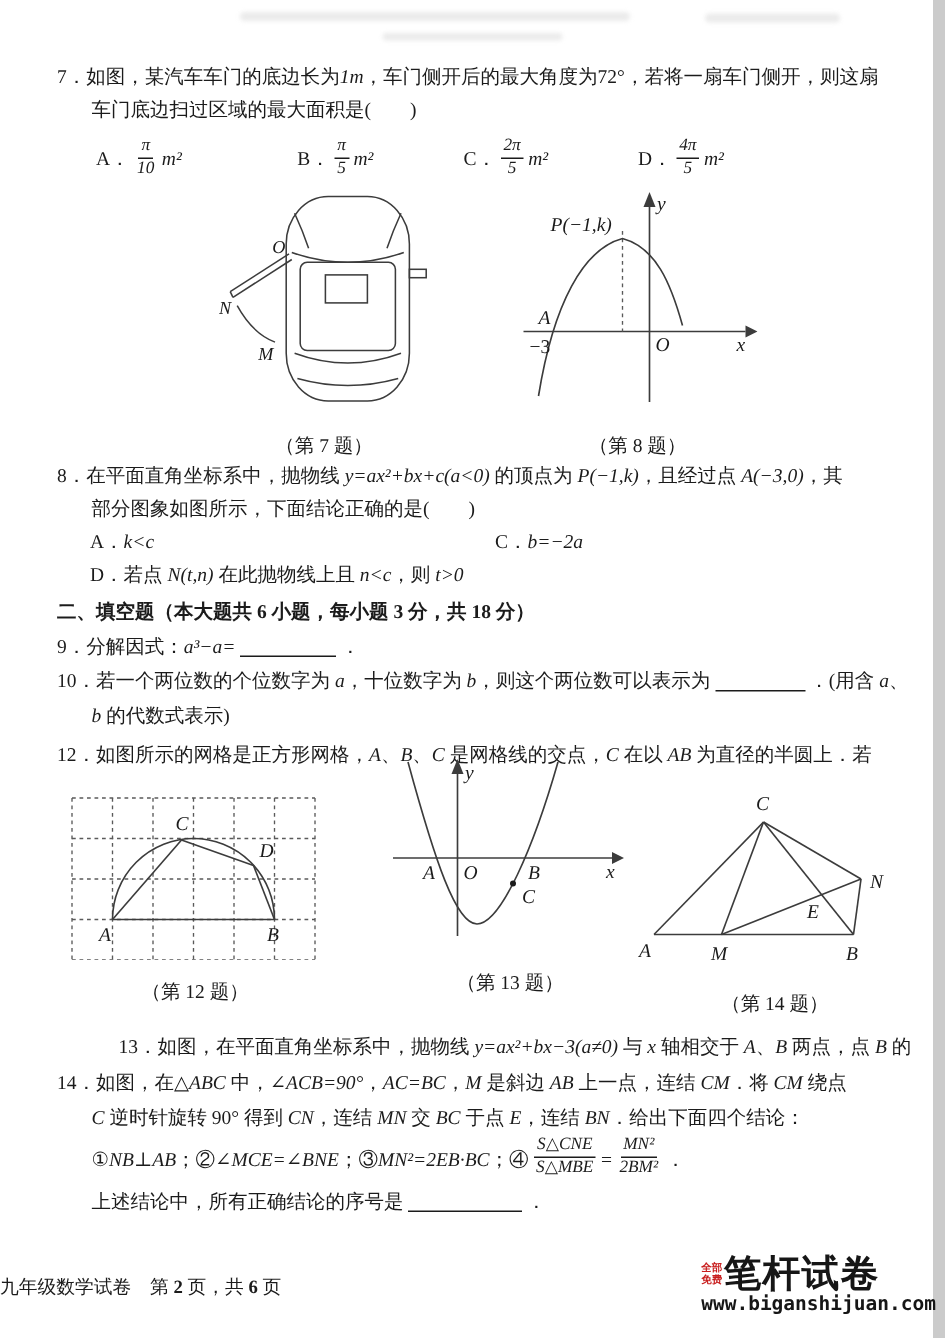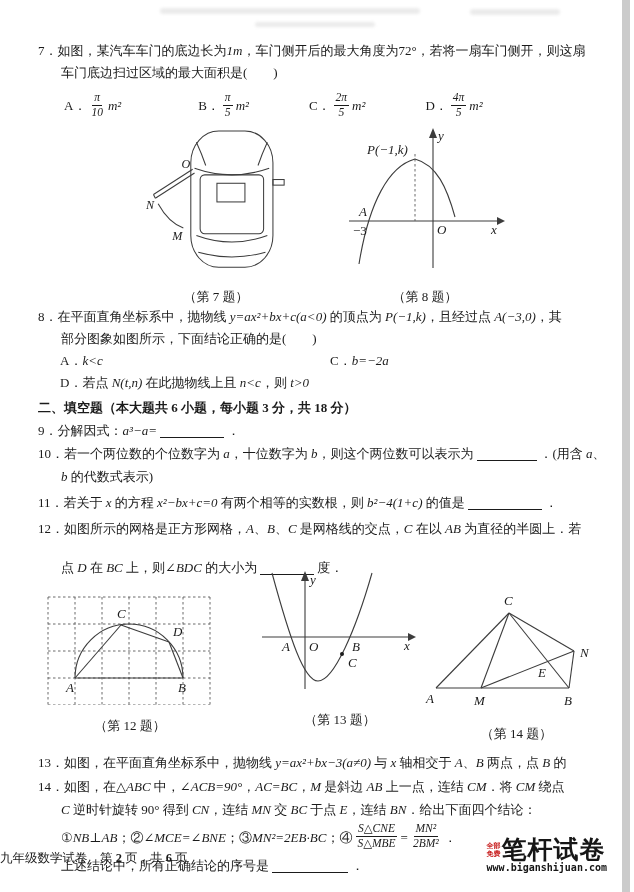--- a/index.html
+++ b/index.html
@@ -31,29 +31,29 @@
   .figcol{display:flex;flex-direction:column;align-items:center;}
   .fig-car{margin-left:108px;}
   .fig-par8{margin-left:59px;}
   .caption{font-size:13px;line-height:18px;white-space:nowrap;margin-top:12px;}
   .optgrid{display:grid;grid-template-columns:270px 1fr;padding-left:22px;}
   .optgrid .ln{line-height:22px;}
   .figrow2{display:flex;align-items:flex-start;margin-top:2px;}
   .f12{margin-left:2px;margin-top:12px;}
   .f13{margin-left:40px;margin-top:-12px;}
   .f14{margin-left:4px;margin-top:2px;}
-  .q13blk{margin-top:8px;}
+  .q13blk{margin-top:8px;margin-left:41px;}
   .q14l3{height:34px;display:flex;align-items:center;white-space:nowrap;}
   .footer{position:absolute;top:850px;left:0;width:567px;font-size:12.5px;white-space:nowrap;}
-  .wm{position:absolute;top:836px;right:27px;}
+  .wm{position:absolute;top:836px;right:10px;}
   .wm-top{display:flex;align-items:flex-end;}
   .wm-mini{font-size:7px;line-height:7.5px;font-weight:bold;font-family:"Liberation Sans",sans-serif;margin:0 1px 5px 0;}
   .wm-title{font-size:25px;line-height:26px;font-weight:bold;letter-spacing:1px;
             font-family:"Liberation Sans","DejaVu Sans",sans-serif;color:#161616;}
-  .wm-url{font-size:10px;font-weight:bold;font-family:"DejaVu Sans Mono","Liberation Mono",monospace;color:#161616;}
+  .wm-url{font-size:13px;font-weight:bold;font-family:"DejaVu Sans Mono","Liberation Mono",monospace;color:#161616;}
   svg{display:block;}
   svg text{font-family:"Liberation Serif","DejaVu Serif",serif;font-size:13px;font-style:italic;fill:#1b1b1b;}
   svg .up{font-style:normal;}
   .s{stroke:#3c3c3c;fill:none;stroke-width:1.1;}
   .sd{stroke:#5a5a5a;fill:none;stroke-width:0.9;stroke-dasharray:2.5 2.5;}
   .ar{fill:#3c3c3c;stroke:none;}
 </style>
 </head>
 <body>
 
@@ -133,23 +133,21 @@
     <div class="ln"><span>C．</span><span class="m">b=−2a</span></div>
     <div class="ln"><span>D．若点 </span><span class="m">N(t,n)</span><span> 在此抛物线上且 </span><span class="m">n&lt;c</span><span>，则 </span><span class="m">t&gt;0</span></div>
   </div>
 
   <div class="sec">二、填空题（本大题共 6 小题，每小题 3 分，共 18 分）</div>
 
   <div class="fill">
     <div class="ln"><span>9．分解因式：</span><span class="m">a³−a=</span><span class="blank" style="width: 64px;"></span><span>．</span></div>
     <div class="ln"><span>10．若一个两位数的个位数字为 </span><span class="m">a</span><span>，十位数字为 </span><span class="m">b</span><span>，则这个两位数可以表示为</span><span class="blank" style="width: 60px;"></span><span>．(用含 </span><span class="m">a</span><span>、</span></div>
     <div class="ln ind"><span class="m">b</span><span> 的代数式表示)</span></div>
-    <div class="ln" style="margin-top:3px;"><span>11．若关于 </span><span class="m">x</span><span> 的方程 </span><span class="m">x²−bx+c=0</span><span> 有两个相等的实数根，则 </span><span class="m">b²−4(1+c)</span><span> 的值是</span><span class="blank" style="width: 74px;"></span><span>．</span></div>
     <div class="ln" style="margin-top:3px;"><span>12．如图所示的网格是正方形网格，</span><span class="m">A</span><span>、</span><span class="m">B</span><span>、</span><span class="m">C</span><span> 是网格线的交点，</span><span class="m">C</span><span> 在以 </span><span class="m">AB</span><span> 为直径的半圆上．若</span></div>
-    <div class="ln ind" style="margin-top:16px;"><span>点 </span><span class="m">D</span><span> 在 </span><span class="m">BC</span><span> 上，则</span><span class="m">∠BDC</span><span> 的大小为</span><span class="blank" style="width: 54px;"></span><span>度．</span></div>
   </div>
 
   <div class="figrow2">
     <div class="figcol f12">
       <svg width="180" height="112" viewBox="0 0 180 112">
         <g class="sd">
           <line x1="8" y1="4" x2="8" y2="112"></line>
             <line x1="35" y1="4" x2="35" y2="112"></line>
           <line x1="62" y1="4" x2="62" y2="112"></line>
             <line x1="89" y1="4" x2="89" y2="112"></line>

